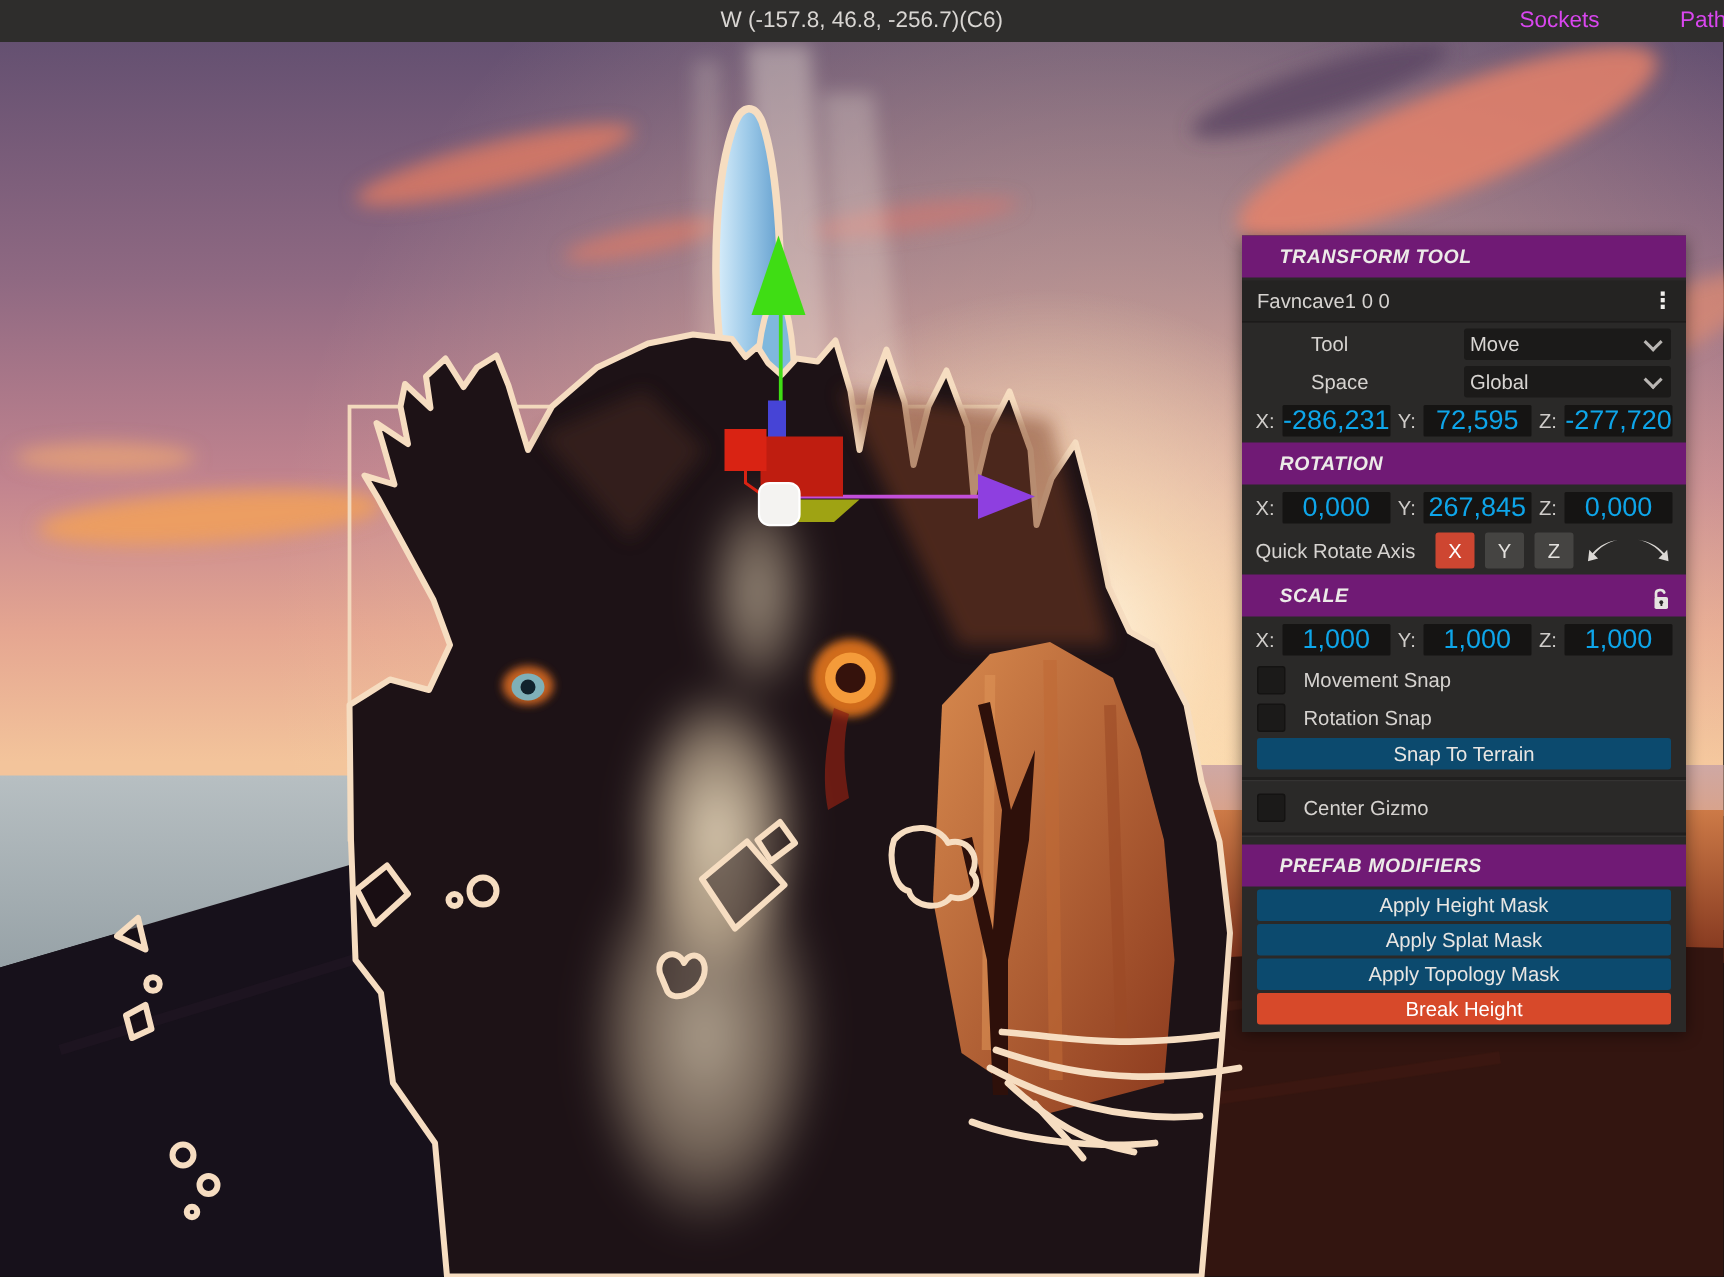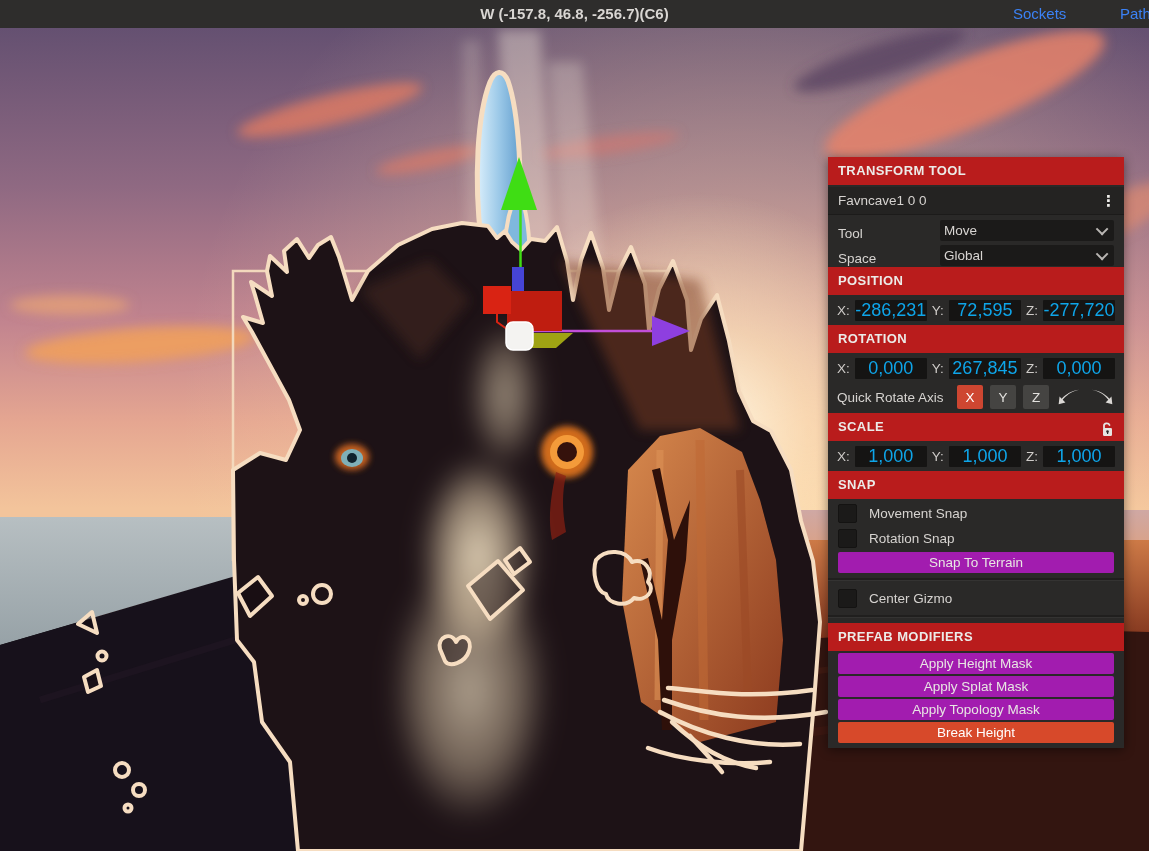--- a/index.html
+++ b/index.html
@@ -1,55 +1,55 @@
 <!DOCTYPE html>
 <html style="--accent_red: #d7492a; --axis_selected_red: #ce4631; --selection_outline: #f6ddc1; --gizmo_x_arrow: #8e3fe0; --gizmo_y_arrow: #3fdd14; --gizmo_z_handle: #4644d6; --panel_bg: #2a2928; --panel_header_bg: #1d1c1b;"><head>
 <meta charset="utf-8">
 <style>
   html,body{margin:0;padding:0;width:1149px;height:851px;overflow:hidden;background:#101010;
     font-family:"Liberation Sans","DejaVu Sans",sans-serif;}
   .stage{position:relative;width:1149px;height:851px;overflow:hidden;}
   
   .topbar{position:absolute;left:0;top:0;width:1149px;height:28px;background:#2e2d2c;z-index:30;}
   .topbar .title{position:absolute;left:0;right:0;top:0;height:28px;line-height:28px;text-align:center;
-    color:#d9d6d3;font-size:15px;font-weight:bold;}
-  .topbar .mi{position:absolute;top:0;height:16px;line-height:28px;color:#3b82f6;font-size:15px;cursor:pointer;}
+    color:#d9d6d3;font-size:15px;}
+  .topbar .mi{position:absolute;top:0;height:16px;line-height:28px;color:#d946ef;font-size:15px;cursor:pointer;}
   .mi-sockets{left:1013px;}
   .mi-path{left:1120px;}
   
   svg.scene{position:absolute;left:0;top:0;z-index:1;}
   
   .panel{position:absolute;left:828px;top:157px;width:296px;z-index:20;background:#2a2928;
     box-shadow:0 2px 10px rgba(0,0,0,.45);color:#d6d3d0;font-size:13.5px;padding-bottom:3px;}
-  .hdr{height:28px;line-height:28px;background:#b91c1c;color:#ecebe8;font-weight:bold;font-size:13px;
-    letter-spacing:.4px;padding:0 10px;margin-bottom:2px;position:relative;}
+  .hdr{height:28px;line-height:28px;background:#701a75;color:#ecebe8;font-weight:bold;font-size:13px;
+    letter-spacing:.4px;padding:0 25px;margin-bottom:2px;position:relative;font-style:italic;}
   .objrow{height:27px;line-height:27px;background:#242322;padding:0 8px 0 10px;display:flex;align-items:center;
     justify-content:space-between;margin-bottom:2px;border-bottom:1px solid #1c1b1a;}
   .kebab{color:#f1efec;font-size:15px;font-weight:bold;cursor:pointer;line-height:1;}
-  .selrow{height:24px;display:flex;align-items:flex-end;padding:0 10px;margin-bottom:1px;}
+  .selrow{height:24px;display:flex;align-items:center;padding:0 10px;margin-bottom:1px;margin-left:36px;}
   .selrow .lbl{width:102px;}
   .select{flex:1;height:21px;background:#1b1a19;border-radius:2px;display:flex;align-items:center;
     padding:0 4px;cursor:pointer;color:#d8d5d2;}
   .select .val{flex:1;}
   .chev{width:7px;height:7px;border-left:2px solid #b9b6b3;border-bottom:2px solid #b9b6b3;
     transform:rotate(-45deg) translateY(-2px);margin-right:2px;}
   .xyz{height:27px;display:flex;align-items:center;padding:0 9px;gap:5px;margin-bottom:1px;}
   .xyz .axl{color:#cfccc9;font-size:13.5px;}
   .field{height:21px;background:#151413;border-radius:1px;color:#0ea5e9;font-size:18px;
     display:flex;align-items:center;justify-content:center;flex:1;min-width:0;cursor:text;}
   .qrow{height:28px;display:flex;align-items:center;padding:0 9px;gap:7px;margin-bottom:2px;}
   .qrow .qlbl{flex:1;}
   .axbtn{width:26px;height:24px;background:#454442;color:#e3e1de;border:none;border-radius:2px;
     font-size:13.5px;cursor:pointer;font-family:inherit;}
   .axbtn.sel{background:#ce4631;color:#fff;}
   .roticon{width:26px;height:20px;cursor:pointer;display:flex;align-items:center;justify-content:center;}
   .lockico{position:absolute;right:9px;top:6px;cursor:pointer;}
   .chkrow{height:24px;display:flex;align-items:center;padding:0 10px;margin-bottom:1px;gap:12px;}
   .chkbox{width:17px;height:17px;background:#1b1a19;border:1px solid #141312;border-radius:2px;cursor:pointer;}
-  .pbtn{display:block;width:276px;margin:2px 10px;height:21px;background:#a21caf;border:none;border-radius:2px;
+  .pbtn{display:block;width:276px;margin:2px 10px;height:21px;background:#0c4a6e;border:none;border-radius:2px;
     color:#e8e6e3;font-size:13.5px;font-family:inherit;cursor:pointer;line-height:20px;}
   .pbtn.danger{background:var(--accent_red,#d7492a);color:#fff;}
   .groove{height:2px;background:#201f1e;border-bottom:1px solid #343332;margin:5px 0;}
 </style>
 </head>
 <body>
 
 <div class="stage">
 
   <svg class="scene" width="1149" height="851" viewBox="0 0 1149 851">
@@ -247,21 +247,20 @@
       </div>
     </div>
     <div class="selrow">
       <span class="lbl">Space</span>
       <div class="select">
         <span class="val">Global</span>
         <span class="chev"></span>
       </div>
     </div>
 
-    <div class="hdr">POSITION</div>
     <div class="xyz">
       <span class="axl">X:</span>
       <span class="field">-286,231</span>
       <span class="axl">Y:</span>
       <span class="field">72,595</span>
       <span class="axl">Z:</span>
       <span class="field">-277,720</span>
     </div>
 
     <div class="hdr">ROTATION</div>
@@ -304,21 +303,20 @@
     </div>
     <div class="xyz">
       <span class="axl">X:</span>
       <span class="field">1,000</span>
       <span class="axl">Y:</span>
       <span class="field">1,000</span>
       <span class="axl">Z:</span>
       <span class="field">1,000</span>
     </div>
 
-    <div class="hdr">SNAP</div>
     <div class="chkrow">
       <span class="chkbox"></span>
       <span>Movement Snap</span>
     </div>
     <div class="chkrow">
       <span class="chkbox"></span>
       <span>Rotation Snap</span>
     </div>
     <button class="pbtn">Snap To Terrain</button>
     <div class="groove"></div>

